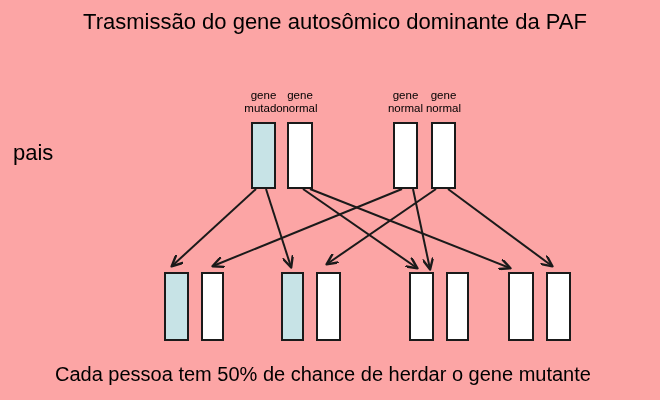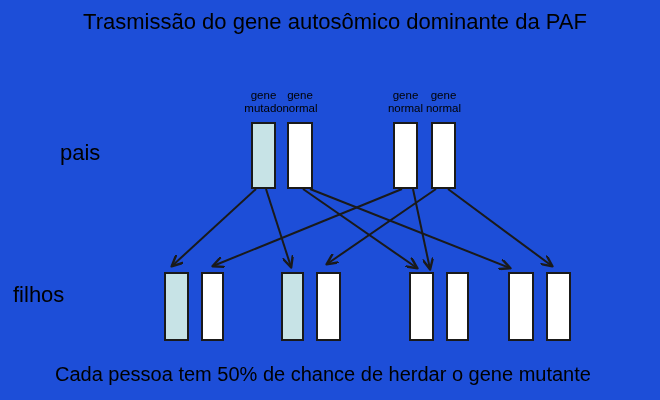--- a/index.html
+++ b/index.html
@@ -1,37 +1,37 @@
 <!DOCTYPE html>
 <html><head>
 <meta charset="utf-8">
 <style>
   html, body { margin: 0; padding: 0; background: #ffffff; }
   .page {
     position: relative;
     width: 660px;
     height: 400px;
-    background: #1d4ed8;
+    background: #fca5a5;
     font-family: "Liberation Sans", sans-serif;
     overflow: hidden;
   }
   .title {
     position: absolute;
     left: 10px; right: 0; top: 8px;
     text-align: center;
     font-size: 22px;
     line-height: 27px;
     color: #000000;
   }
   .rowlabel {
     position: absolute;
     font-size: 22px;
     color: #000000;
   }
-  .rowlabel.parents { left: 13px; top: 140px; margin-left: 47px; }
+  .rowlabel.parents { left: 13px; top: 140px; }
   .rowlabel.children { left: 13px; top: 282px; }
   .caption {
     position: absolute;
     left: 55px; right: 0; top: 363px;
     font-size: 20px;
     color: #000000;
   }
   svg.diagram {
     position: absolute;
     left: 0; top: 0;
@@ -75,17 +75,16 @@
       <line x1="266" y1="189" x2="291" y2="267" stroke="#1a1a1a" stroke-width="2" marker-end="url(#ah)"></line>
       <line x1="303" y1="189" x2="417" y2="268" stroke="#1a1a1a" stroke-width="2" marker-end="url(#ah)"></line>
       <line x1="310" y1="189" x2="510" y2="268" stroke="#1a1a1a" stroke-width="2" marker-end="url(#ah)"></line>
       <line x1="402" y1="189" x2="213" y2="266" stroke="#1a1a1a" stroke-width="2" marker-end="url(#ah)"></line>
       <line x1="413" y1="189" x2="430" y2="269" stroke="#1a1a1a" stroke-width="2" marker-end="url(#ah)"></line>
       <line x1="436" y1="189" x2="327" y2="264" stroke="#1a1a1a" stroke-width="2" marker-end="url(#ah)"></line>
       <line x1="448" y1="189" x2="552" y2="266" stroke="#1a1a1a" stroke-width="2" marker-end="url(#ah)"></line>
     </svg>
 
   <div class="rowlabel parents">pais</div>
-  <div class="rowlabel children">filhos</div>
 
   <div class="caption">Cada pessoa tem 50% de chance de herdar o gene mutante</div>
 
 </div>
 
 </body></html>

